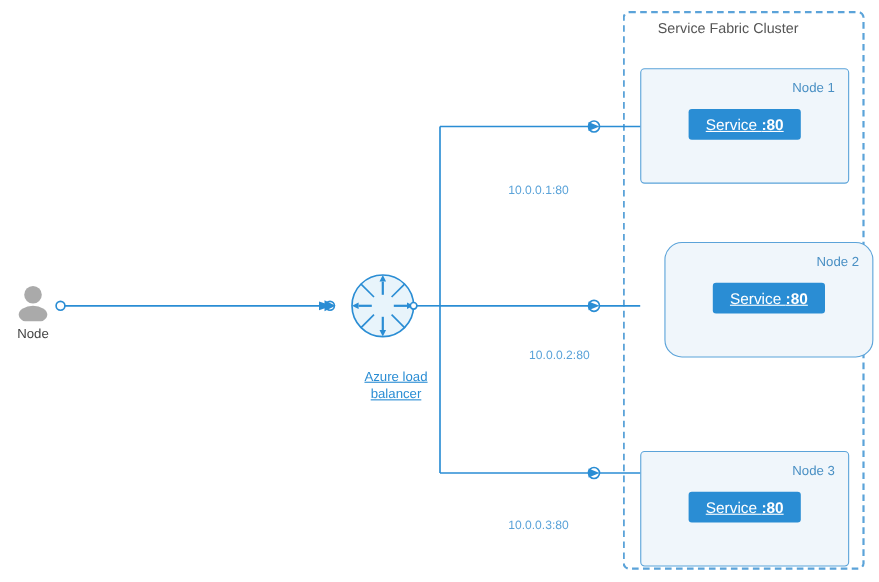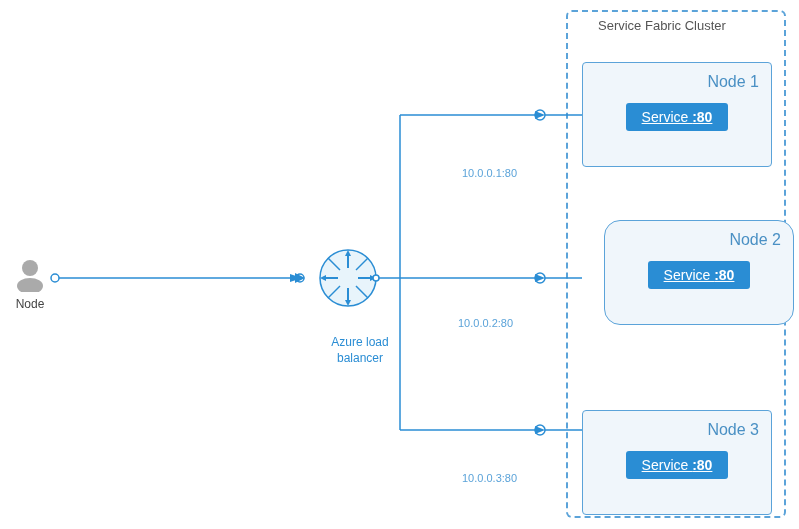--- a/index.html
+++ b/index.html
@@ -27,21 +27,21 @@
       border: 1.5px solid #5ba3d9;
       border-radius: 4px;
       background: #f0f6fb;
       display: flex;
       flex-direction: column;
       align-items: center;
       padding: 10px 8px 10px 8px;
     }
     .node-title {
       color: #4a90c4;
-      font-size: 16px;
+      font-size: 12px;
       font-weight: 500;
       margin-bottom: 12px;
       align-self: flex-end;
       padding-right: 4px;
     }
     .service-badge {
       background: #2a8dd4;
       color: #fff;
       border-radius: 3px;
       padding: 6px 16px;
@@ -111,26 +111,26 @@
     
     <svg width="36" height="36" viewBox="0 0 36 36" style="display:block;margin:0 auto 2px;">
       <circle cx="18" cy="12" r="8" fill="#aaa"></circle>
       <ellipse cx="18" cy="30" rx="13" ry="8" fill="#aaa"></ellipse>
     </svg>
     <span style="font-size:12px;color:#444;">Node</span>
   </div>
 
 
   <div class="lb-label" style="left:310px; top:335px; width:100px;">
-    <span style="white-space:pre;">Azure load
+    <span style="white-space:pre;text-decoration:underline;">Azure load
 balancer</span>
   </div>
 
   <div class="ip-label" style="left:462px; top:148px;">10.0.0.1:80</div>
-  <div class="ip-label" style="left:458px; top:298px;text-align:right;">10.0.0.2:80</div>
+  <div class="ip-label" style="left:481px; top:298px;text-align:right;">10.0.0.2:80</div>
   <div class="ip-label" style="left:462px; top:453px;">10.0.0.3:80</div>
 
   <svg id="main-svg">
 
     <line x1="55" y1="278" x2="300" y2="278" stroke="#2a8dd4" stroke-width="1.5"></line>
 
     <circle cx="55" cy="278" r="4" fill="white" stroke="#2a8dd4" stroke-width="1.5"></circle>
 
     <circle cx="300" cy="278" r="4" fill="white" stroke="#2a8dd4" stroke-width="1.5"></circle>
 

